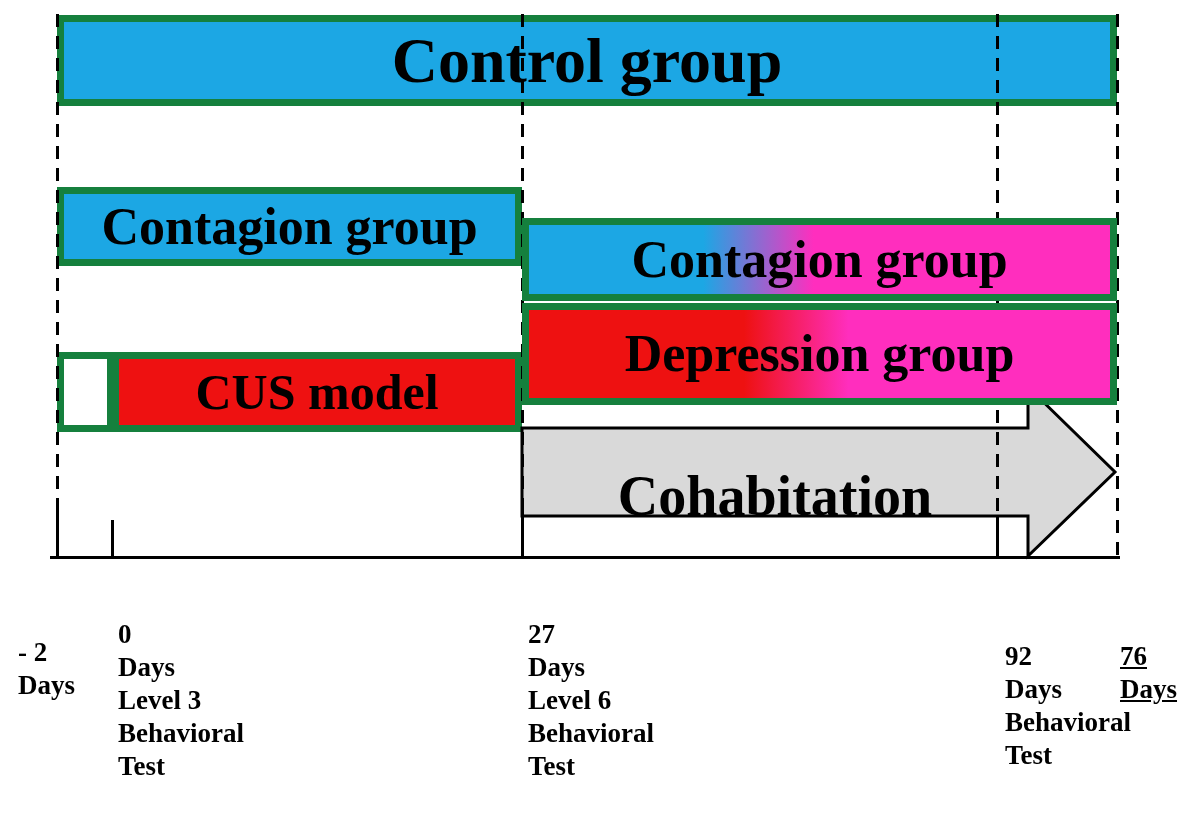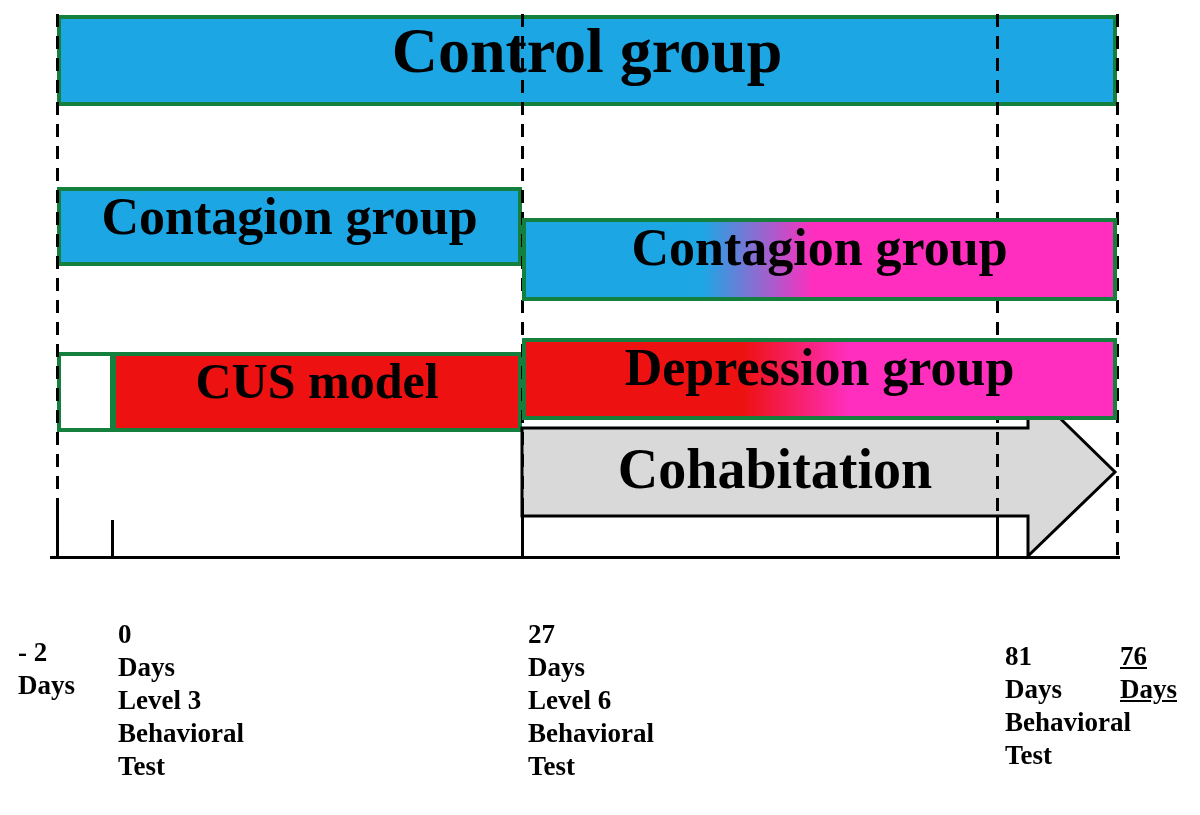--- a/index.html
+++ b/index.html
@@ -11,42 +11,41 @@
   .vdash{
     position:absolute;top:14px;height:545px;width:3px;z-index:2;
     background:repeating-linear-gradient(to bottom,#000 0 13px,transparent 13px 22px);
   }
   .vdash.x-m2{left:56px;}
   .vdash.x-36{left:521px;}
   .vdash.x-71{left:996px;}
   .vdash.x-76{left:1116px;}
   
   .bar{
-    position:absolute;box-sizing:border-box;border:4px solid #15803d;
-    display:flex;align-items:flex-start;justify-content:center;
+    position:absolute;box-sizing:border-box;border:7px solid #15803d;
+    display:flex;align-items:center;justify-content:center;
     font-weight:bold;line-height:1;z-index:1;
   }
   .bar-control{left:57px;top:15px;width:1060px;height:91px;background:var(--blue);font-size:64px;}
   .bar-contagion1{left:57px;top:187px;width:465px;height:79px;background:var(--blue);font-size:52px;}
   .bar-contagion2{
     left:522px;top:218px;width:595px;height:83px;z-index:3;font-size:52px;
     background:linear-gradient(90deg,var(--blue) 0%,var(--blue) 30%,var(--magenta) 49%,var(--magenta) 100%);
   }
   .bar-depression{
-    left:522px;top:303px;width:595px;height:82px;z-index:3;font-size:52px;
+    left:522px;top:303px;width:595px;height:102px;z-index:3;font-size:52px;
     background:linear-gradient(90deg,var(--red) 0%,var(--red) 37%,var(--magenta) 55%,var(--magenta) 100%);
-    margin-top:35px;
   }
   .box-acclimation{left:57px;top:352px;width:57px;height:80px;background:#fff;}
   .bar-cus{left:112px;top:352px;width:410px;height:80px;background:var(--red);font-size:50px;font-family:Liberation Serif, serif;}
   
   .arrow-svg{position:absolute;left:0;top:0;z-index:1;}
   .arrow-label{
-    position:absolute;left:522px;top:441px;width:506px;height:92px;z-index:1;
-    display:flex;align-items:flex-start;justify-content:center;
+    position:absolute;left:522px;top:432px;width:506px;height:92px;z-index:1;
+    display:flex;align-items:flex-end;justify-content:center;
     font-weight:bold;font-size:56px;line-height:1;
   }
   
   .axis{position:absolute;left:50px;top:556px;width:1070px;height:3px;background:#000;z-index:2;}
   .tick{position:absolute;width:3px;background:#000;z-index:2;}
   .tick.t-m2{left:56px;top:505px;height:54px;}
   .tick.t-0{left:111px;top:520px;height:39px;}
   .tick.t-36{left:521px;top:505px;height:54px;}
   .tick.t-71{left:996px;top:517px;height:42px;}
   
@@ -120,21 +119,21 @@
 
   <div class="marker m3">
     <div>27</div>
     <div>Days</div>
     <div>Level 6</div>
     <div>Behavioral</div>
     <div>Test</div>
   </div>
 
   <div class="marker m4">
-    <div>81</div>
+    <div>92</div>
     <div>Days</div>
     <div>Behavioral</div>
     <div>Test</div>
   </div>
 
   <div class="marker m5">
     <div>76</div>
     <div>Days</div>
   </div>
 

